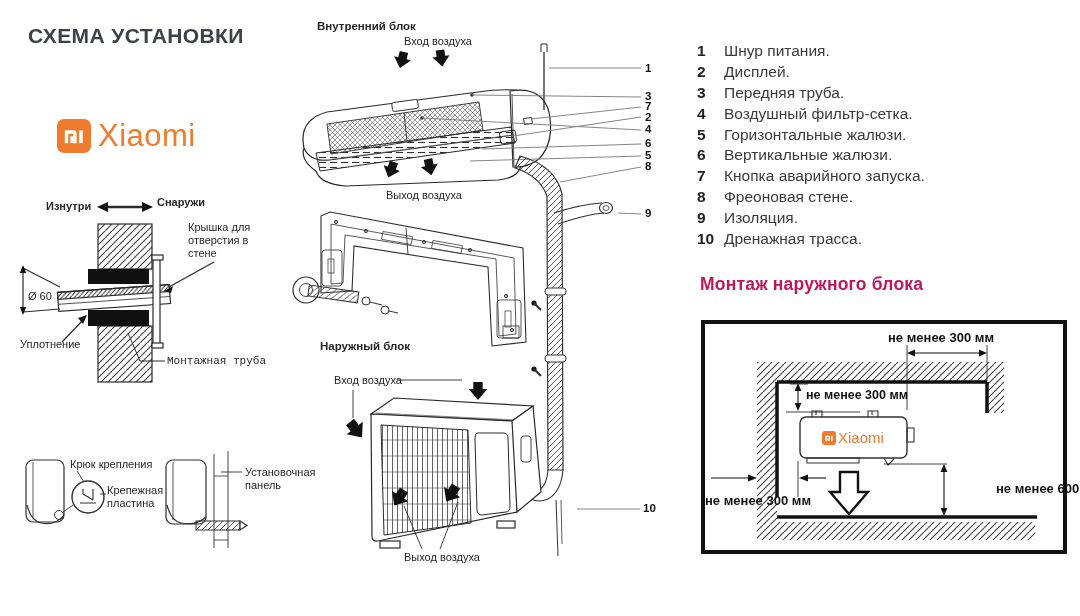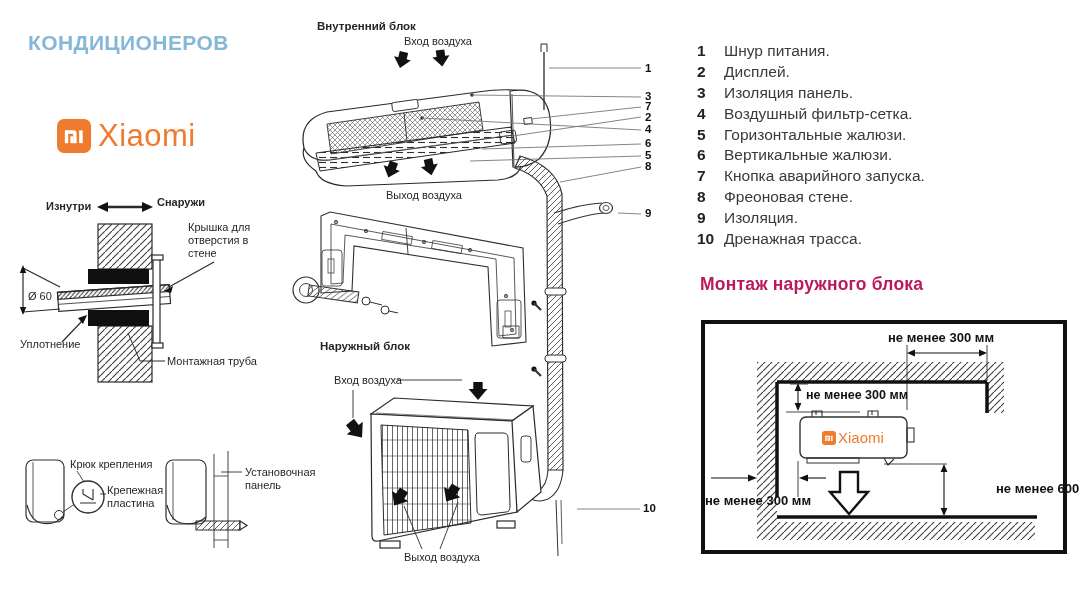--- a/index.html
+++ b/index.html
@@ -301,34 +301,34 @@
       <line x1="798" y1="461" x2="798" y2="497" stroke-width=".8"></line>
 
       <line x1="884" y1="464" x2="947" y2="464" stroke-width=".8"></line>
       <line x1="944" y1="468" x2="944" y2="512"></line>
       <polygon points="944,464 940.6,472 947.4,472" fill="#111" stroke="none"></polygon>
       <polygon points="944,516 940.6,508 947.4,508" fill="#111" stroke="none"></polygon>
     </g>
   </svg>
 
   <div class="title">
-    <div class="l2">КОНДИЦИОНЕРОВ</div>
+    <div class="l1">СХЕМА УСТАНОВКИ</div>
   </div>
 
   <div class="brandrow">
     <span style="width:36px;height:34px;display:inline-block;"></span>
     <span class="miword">Xiaomi</span>
   </div>
 
   <div class="lbl b" style="left:46px;top:200px;">Изнутри</div>
   <div class="lbl b" style="left:157px;top:196px;">Снаружи</div>
   <div class="lbl wrap" style="left:188px;top:221px;width:82px;">Крышка для отверстия в стене</div>
   <div class="lbl" style="left:28px;top:290px;">Ø 60</div>
   <div class="lbl" style="left:20px;top:338px;">Уплотнение</div>
-  <div class="lbl" style="left:167px;top:355px;">Монтажная труба</div>
+  <div class="lbl" style="left:167px;top:355px;font-family:Liberation Mono, monospace;">Монтажная труба</div>
 
   <div class="lbl" style="left:70px;top:458px;">Крюк крепления</div>
   <div class="lbl wrap" style="left:107px;top:484px;width:66px;">Крепежная пластина</div>
   <div class="lbl wrap" style="left:245px;top:466px;width:92px;">Установочная панель</div>
 
   <div class="lbl b" style="left:317px;top:20px;font-size:11.5px;">Внутренний блок</div>
   <div class="lbl" style="left:404px;top:35px;">Вход воздуха</div>
   <div class="lbl" style="left:386px;top:189px;">Выход воздуха</div>
 
   <div class="lbl b" style="left:320px;top:340px;font-size:11.5px;">Наружный блок</div>
@@ -350,21 +350,21 @@
     <div class="partrow">
         <span class="n">1</span>
         <span class="t">Шнур питания.</span>
       </div>
     <div class="partrow">
         <span class="n">2</span>
         <span class="t">Дисплей.</span>
       </div>
     <div class="partrow">
         <span class="n">3</span>
-        <span class="t">Изоляция панель.</span>
+        <span class="t">Передняя труба.</span>
       </div>
     <div class="partrow">
         <span class="n">4</span>
         <span class="t">Воздушный фильтр-сетка.</span>
       </div>
     <div class="partrow">
         <span class="n">5</span>
         <span class="t">Горизонтальные жалюзи.</span>
       </div>
     <div class="partrow">

